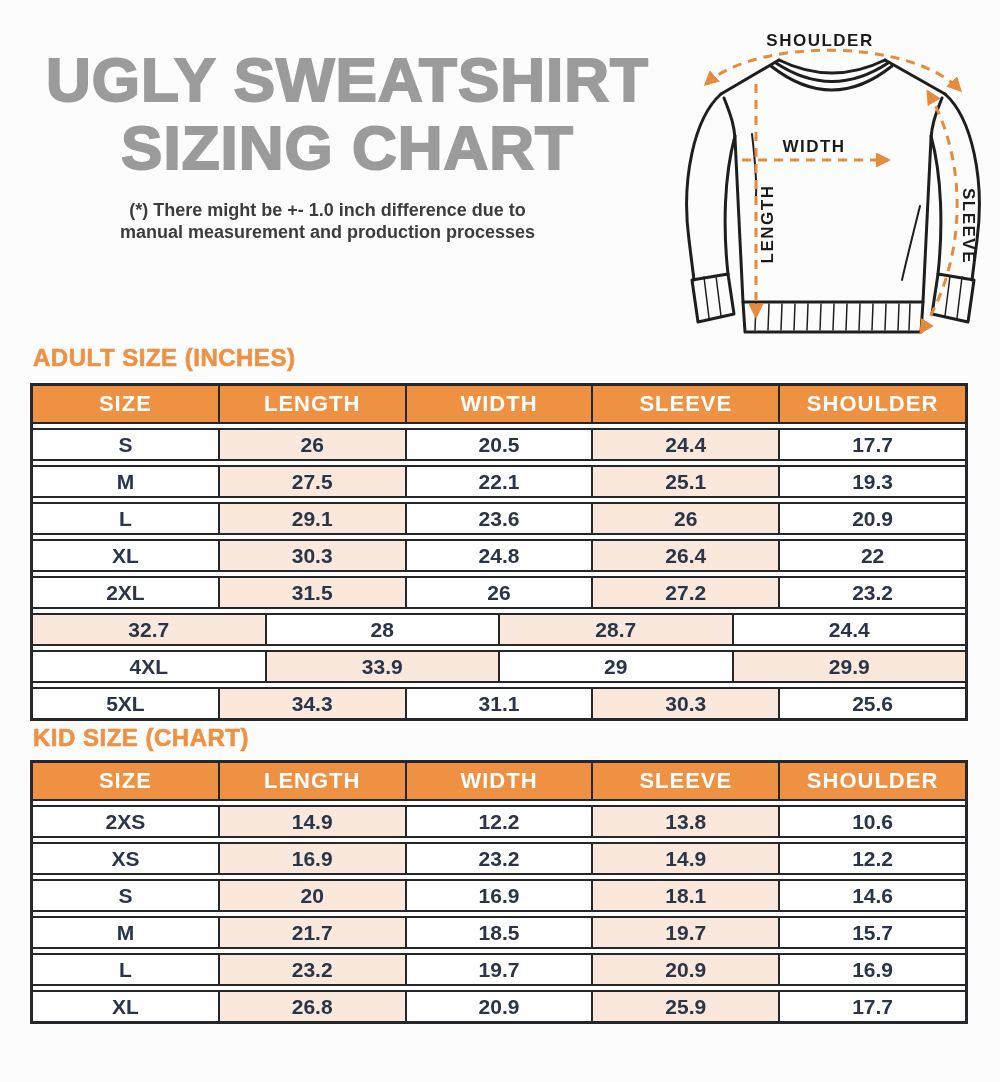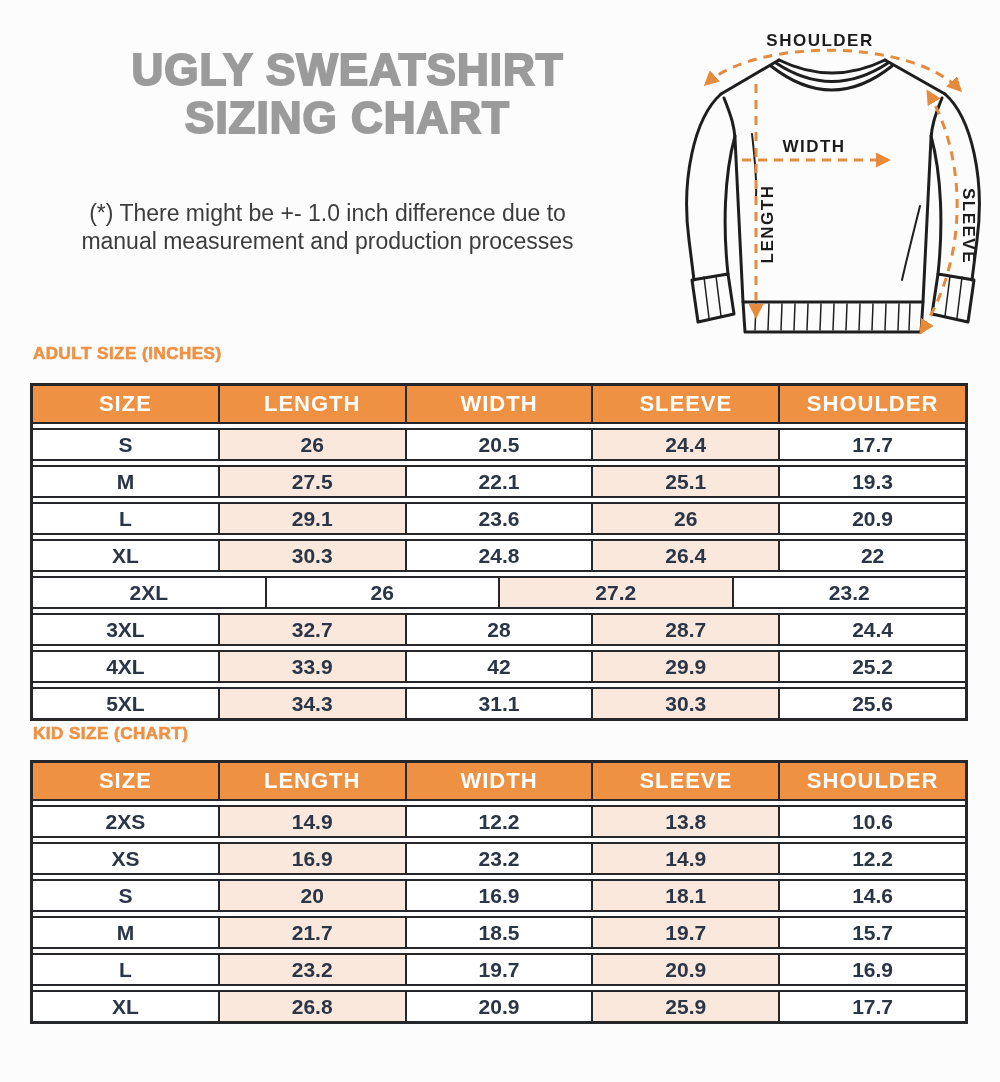--- a/index.html
+++ b/index.html
@@ -17,43 +17,43 @@
   html,body{width:1000px;height:1082px;}
   body{
     background:var(--page-bg);
     font-family:"Liberation Sans",sans-serif;
     position:relative;
     overflow:hidden;
   }
   .page-title{
     position:absolute;left:20px;top:46px;width:655px;
     text-align:center;color:var(--title-gray);
-    font-weight:700;font-size:44px;line-height:1.1;
+    font-weight:700;font-size:62px;line-height:1.1;
     letter-spacing:1px;
     -webkit-text-stroke:2px var(--title-gray);
   }
   .disclaimer{
     position:absolute;left:5px;top:200px;width:645px;
     text-align:center;color:var(--disclaimer-gray);
-    font-size:23px;line-height:1.2;font-weight:400;
+    font-size:18px;line-height:1.2;font-weight:700;
   }
   .diagram{
     position:absolute;left:668px;top:14px;width:330px;height:335px;
   }
   .sw-stroke{stroke:#1E1E1E;fill:none;stroke-linejoin:round;stroke-linecap:round;}
   .measure{stroke:var(--diagram-arrow-orange);fill:none;stroke-width:3;stroke-dasharray:9 7;stroke-linecap:butt;}
   .measure-fill{fill:var(--diagram-arrow-orange);}
   .diag-label{
     fill:#1B1B1B;font-family:"Liberation Sans",sans-serif;
     font-size:17px;font-weight:700;letter-spacing:1.5px;
   }
   .section-heading{
     position:absolute;left:33px;
     color:var(--accent-orange);
-    font-size:17px;font-weight:700;letter-spacing:0.5px;
+    font-size:24px;font-weight:700;letter-spacing:0.5px;
     -webkit-text-stroke:0.6px var(--accent-orange);
   }
   #adult-heading{top:344px;}
   #kid-heading{top:724px;}
   .sizing-table{
     position:absolute;left:30px;width:938px;
     background:#FFFFFF;
     border:3px solid var(--border-dark);
     display:flex;flex-direction:column;
   }
@@ -163,37 +163,36 @@
     </div>
     <div class="s-row">
       <div class="d-cell s-cell">XL</div>
       <div class="d-cell s-cell peach">30.3</div>
       <div class="d-cell s-cell">24.8</div>
       <div class="d-cell s-cell peach">26.4</div>
       <div class="d-cell s-cell">22</div>
     </div>
     <div class="s-row">
       <div class="d-cell s-cell">2XL</div>
+      <div class="d-cell s-cell peach">31.5</div>
       <div class="d-cell s-cell">26</div>
       <div class="d-cell s-cell peach">27.2</div>
       <div class="d-cell s-cell">23.2</div>
     </div>
     <div class="s-row">
-      <div class="d-cell s-cell">3XL</div>
       <div class="d-cell s-cell peach">32.7</div>
       <div class="d-cell s-cell">28</div>
       <div class="d-cell s-cell peach">28.7</div>
       <div class="d-cell s-cell">24.4</div>
     </div>
     <div class="s-row">
       <div class="d-cell s-cell">4XL</div>
       <div class="d-cell s-cell peach">33.9</div>
-      <div class="d-cell s-cell">42</div>
+      <div class="d-cell s-cell">29</div>
       <div class="d-cell s-cell peach">29.9</div>
-      <div class="d-cell s-cell">25.2</div>
     </div>
     <div class="s-row">
       <div class="d-cell s-cell">5XL</div>
       <div class="d-cell s-cell peach">34.3</div>
       <div class="d-cell s-cell">31.1</div>
       <div class="d-cell s-cell peach">30.3</div>
       <div class="d-cell s-cell">25.6</div>
     </div>
   </div>
 

